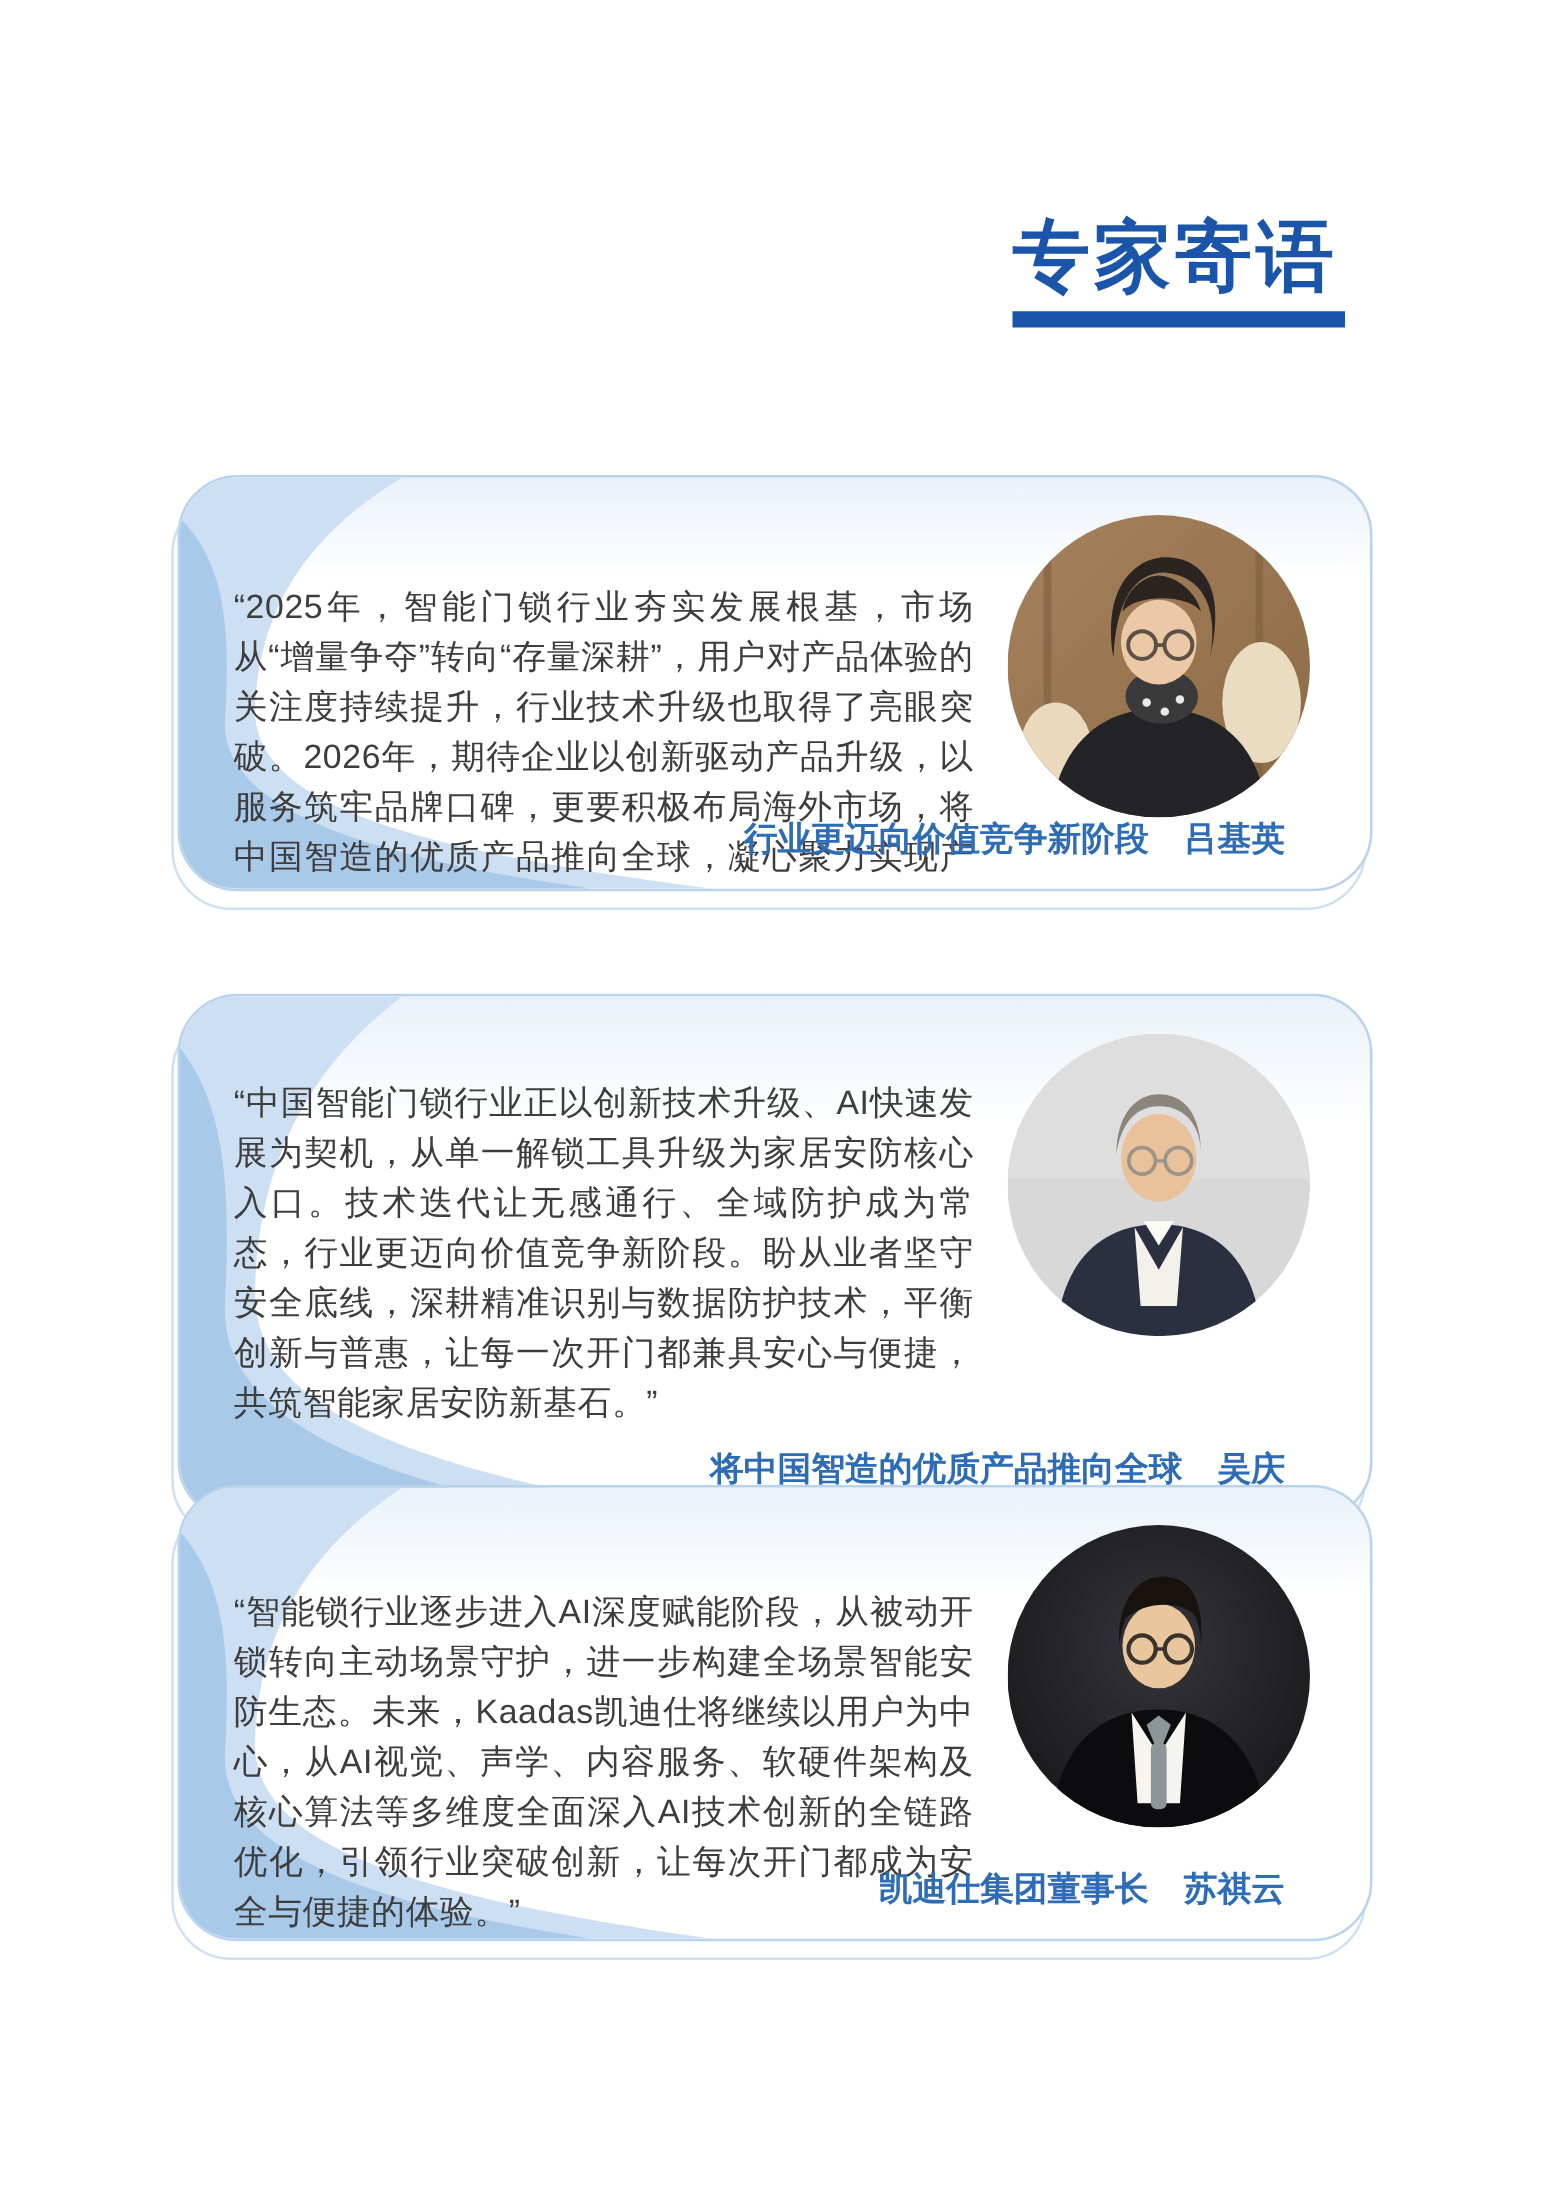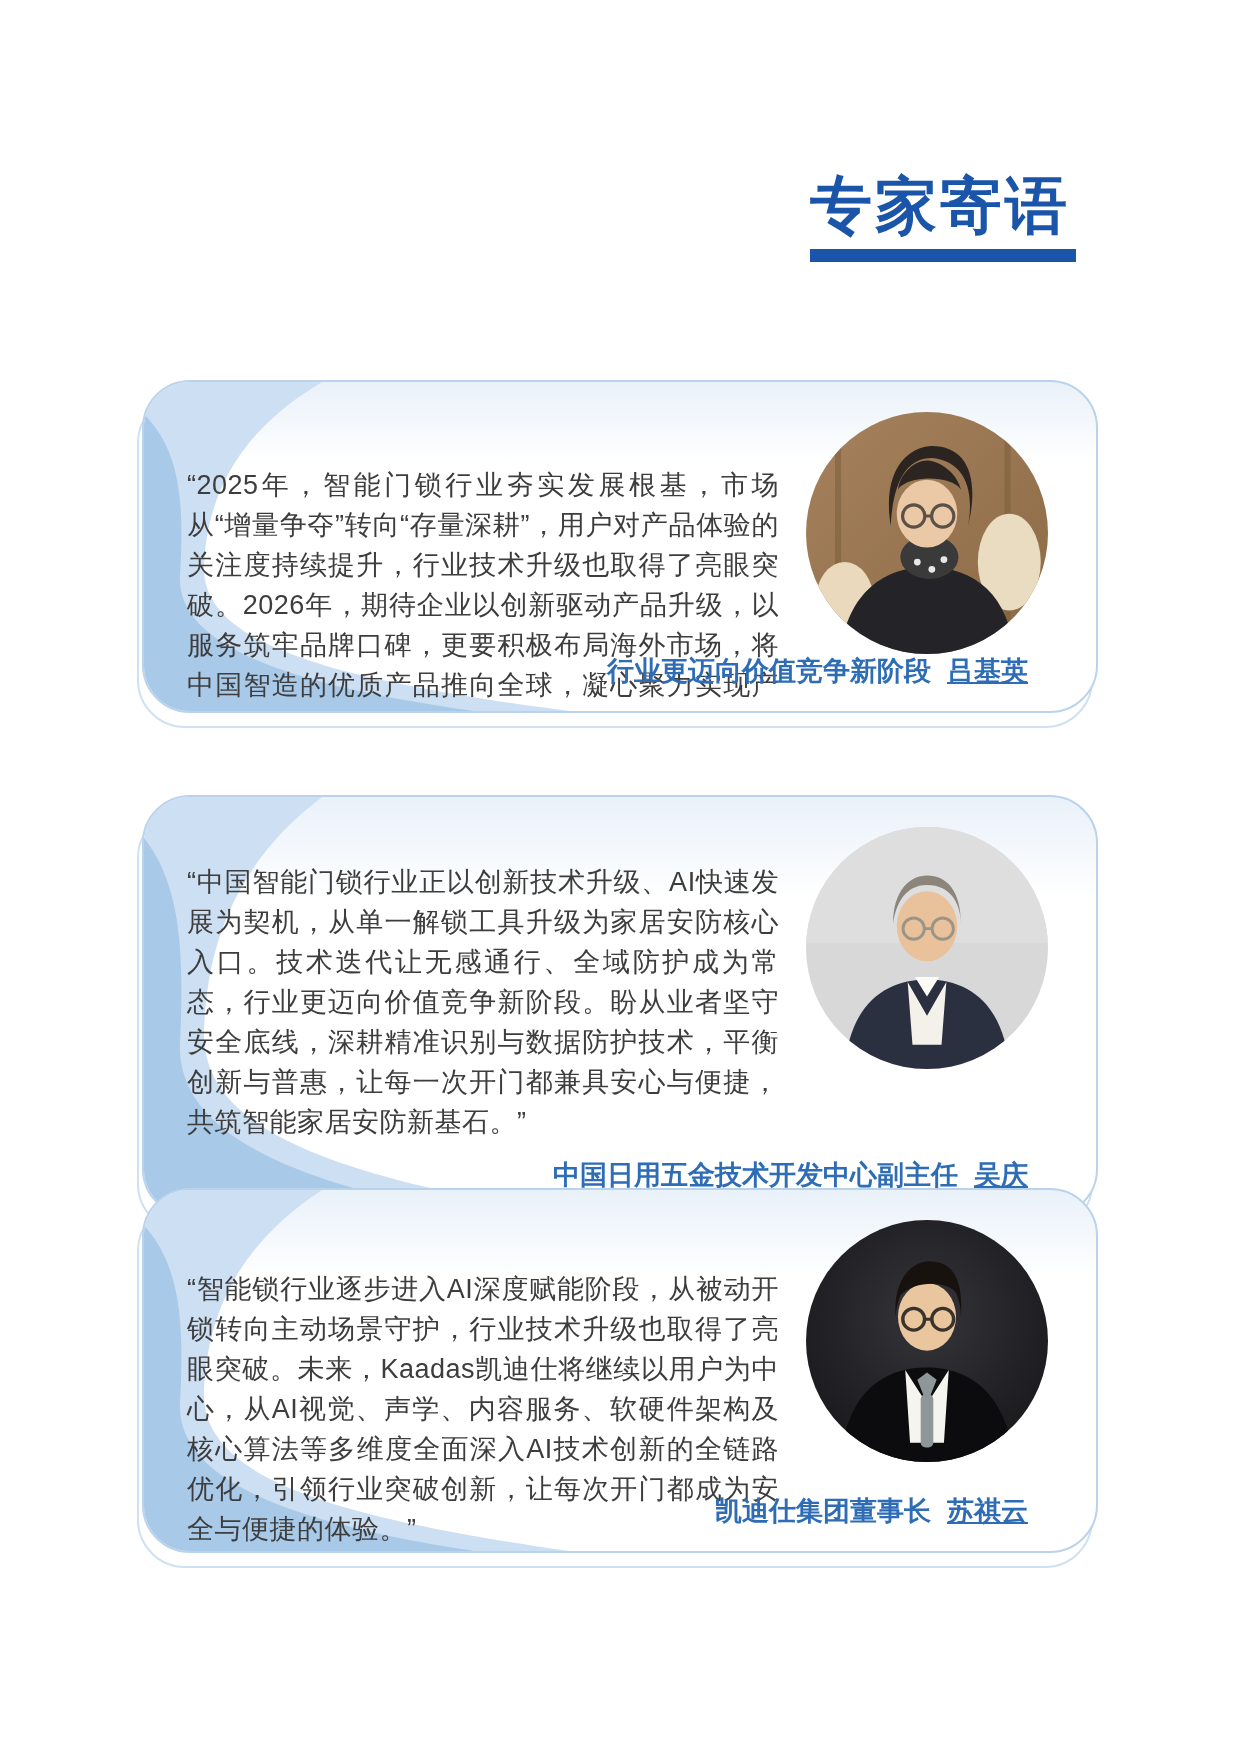--- a/index.html
+++ b/index.html
@@ -44,21 +44,21 @@
   }
   .q1{top:56px;}
   .q2{top:38px;}
   .q3{top:52px;}
   
   .attribution{
     position:absolute;right:68px;bottom:22px;
     font-size:27px;font-weight:700;color:#2e6db6;
     white-space:nowrap;
   }
-  .attribution .name{margin-left:16px;text-decoration:underline;}
+  .attribution .name{margin-left:28px;}
   
   .photo{
     position:absolute;top:30px;right:48px;
     width:242px;height:242px;border-radius:50%;overflow:hidden;
   }
   .photo svg{display:block;width:100%;height:100%;}
 </style>
 </head>
 <body>
 
@@ -125,33 +125,33 @@
           <path d="M42,64 L50,78 L58,64 L56,90 L44,90 Z" fill="#f4f1ea"></path>
           <path d="M45,62 L50,70 L55,62 Z" fill="#fdfbf6"></path>
           <ellipse cx="50" cy="41" rx="12.5" ry="14.5" fill="#e9c29c"></ellipse>
           <path d="M36,40 C36,26 43,20 50,20 C58,20 64,26 64,40 C64,32 60,24 50,24 C41,24 37,32 36,40 Z" fill="#8b857c"></path>
           <circle cx="44.5" cy="42" r="4.4" fill="none" stroke="#9a9588" stroke-width="1.2"></circle>
           <circle cx="56.5" cy="42" r="4.4" fill="none" stroke="#9a9588" stroke-width="1.2"></circle>
           <line x1="49" y1="42" x2="52" y2="42" stroke="#9a9588" stroke-width="1.1"></line>
         </svg>
       </div>
       <div class="attribution">
-        <span class="role">中国日用五金技术开发中心副主任</span><span class="name">吴庆</span>
+        <span class="role">将中国智造的优质产品推向全球</span><span class="name">吴庆</span>
       </div>
     </div>
   </div>
 
   <div class="card-wrap cw3">
     <div class="ghost"></div>
     <div class="card">
       <svg class="wave" viewBox="0 0 440 366" preserveAspectRatio="none" aria-hidden="true">
         <path d="M178,0 C95,55 63,125 60,205 C58,288 175,330 425,366 L0,366 L0,0 Z" fill="#cddff2"></path>
         <path d="M0,36 C38,78 40,140 36,215 C32,290 135,336 330,366 L0,366 Z" fill="#a6c7e8" opacity="0.95"></path>
       </svg>
-      <p class="quote q3">“智能锁行业逐步进入AI深度赋能阶段，从被动开锁转向主动场景守护，行业技术升级也取得了亮眼突破。未来，Kaadas凯迪仕将继续以用户为中心，从AI视觉、声学、内容服务、软硬件架构及核心算法等多维度全面深入AI技术创新的全链路优化，引领行业突破创新，让每次开门都成为安全与便捷的体验。”</p>
+      <p class="quote q3">“智能锁行业逐步进入AI深度赋能阶段，从被动开锁转向主动场景守护，进一步构建全场景智能安防生态。未来，Kaadas凯迪仕将继续以用户为中心，从AI视觉、声学、内容服务、软硬件架构及核心算法等多维度全面深入AI技术创新的全链路优化，引领行业突破创新，让每次开门都成为安全与便捷的体验。”</p>
       <div class="photo">
         <svg viewBox="0 0 100 100" aria-hidden="true">
           <defs>
               <radialGradient id="bg3" cx="0.5" cy="0.4" r="0.8">
             <stop offset="0" stop-color="#34343a"></stop>
                 <stop offset="1" stop-color="#121214"></stop>
           </radialGradient>
             </defs>
           <rect width="100" height="100" fill="url(#bg3)"></rect>
           <path d="M14,100 C17,70 33,61 50,61 C68,61 83,72 86,100 Z" fill="#0c0c0f"></path>

